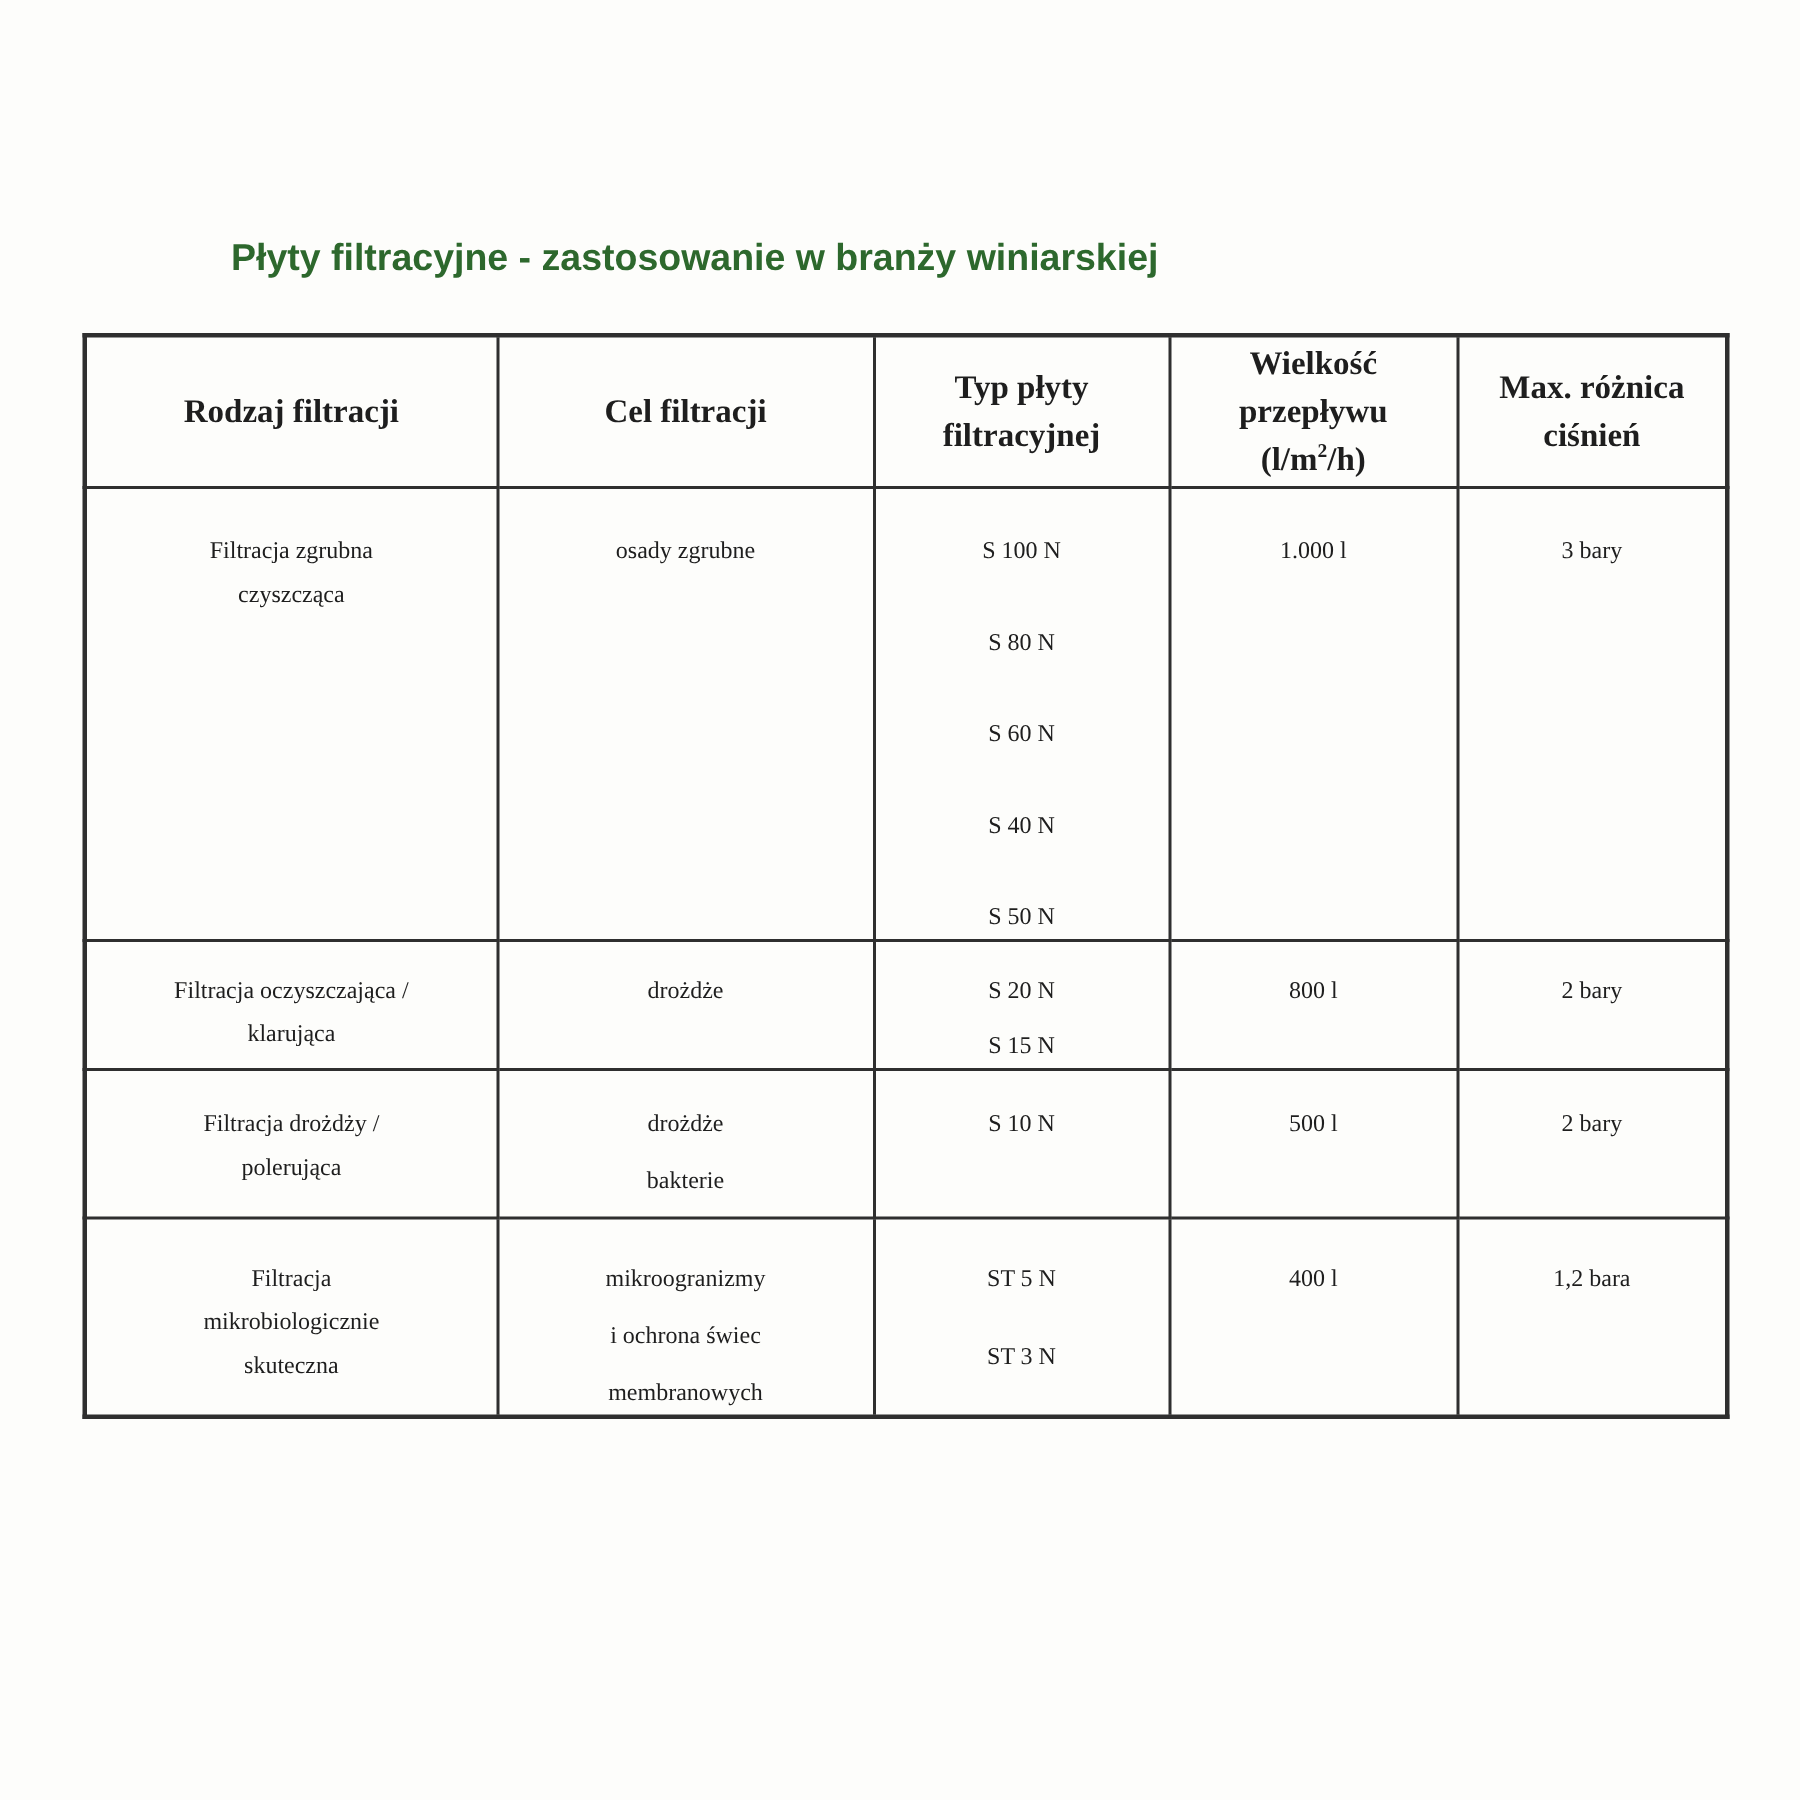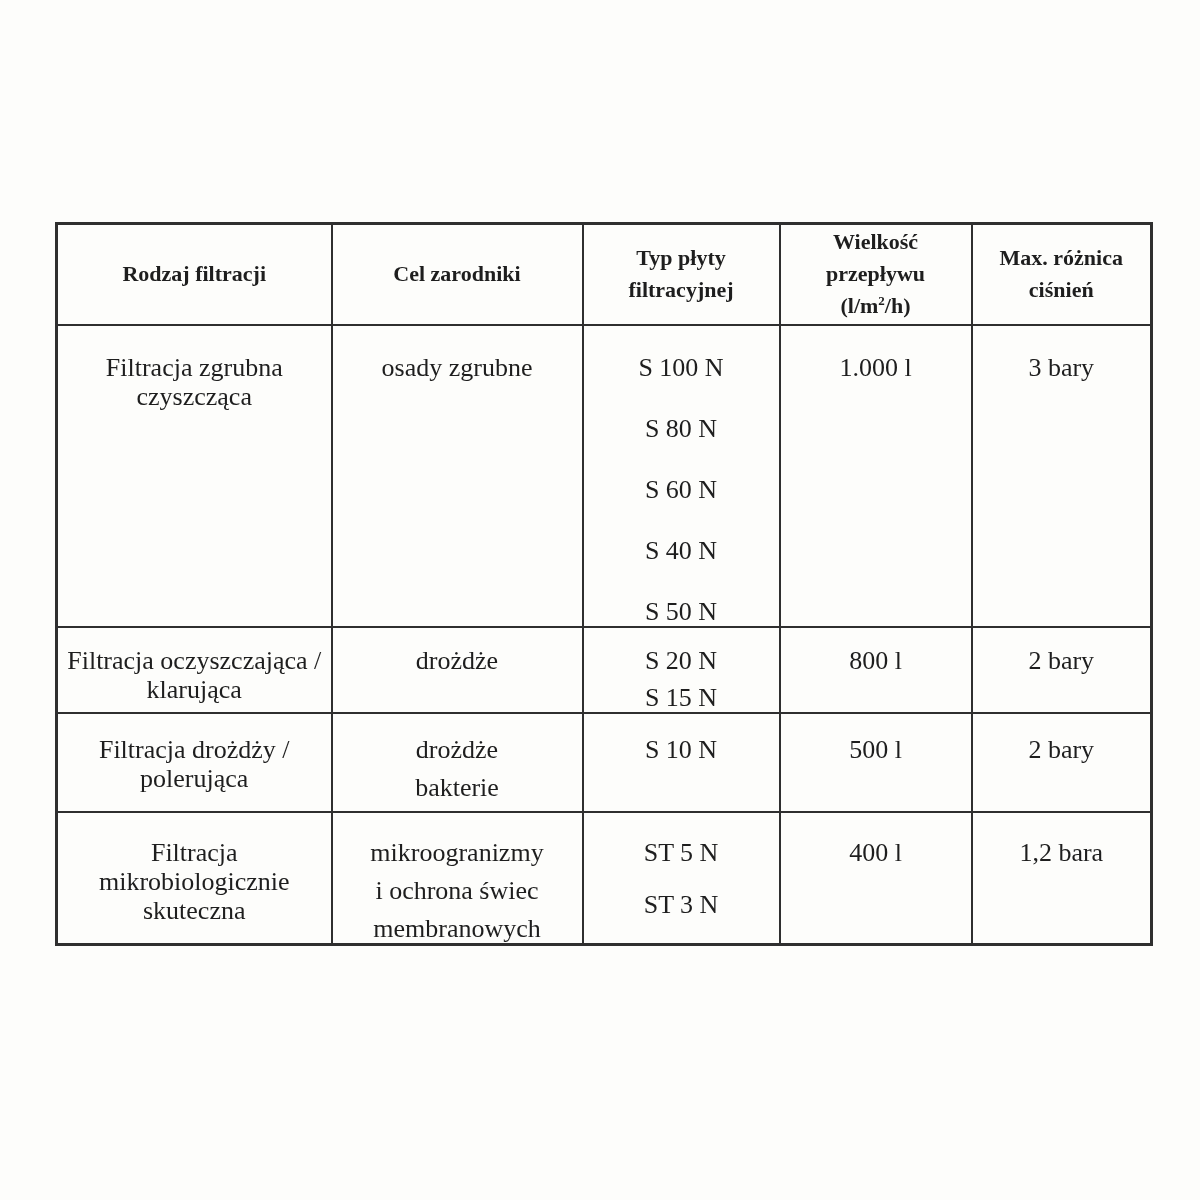--- a/index.html
+++ b/index.html
@@ -39,21 +39,21 @@
     overflow: hidden;
   }
   .filter-table th {
     font-weight: bold;
     font-size: 22px;
     line-height: 32px;
     vertical-align: middle;
     padding: 0 4px;
   }
   .filter-table td {
-    font-size: 26px;
+    font-size: 16px;
     line-height: 29px;
     vertical-align: top;
     padding: 0 4px;
   }
   tr.header-row { height: 101px; }
   tr.r1 { height: 263px; }
   tr.r2 { height: 70px; }
   tr.r3 { height: 99px; }
   tr.r4 { height: 120px; }
   tr.r5 { height: 132px; margin-top: 28px; }
@@ -67,39 +67,40 @@
   .typ1 .line + .line { margin-top: 32px; font-family: Liberation Serif, serif; }
   .typ2 .line + .line { margin-top: 8px; }
   .typ5 .line + .line { margin-top: 23px; }
   .unit sup { font-size: 13px; line-height: 0; }
 </style>
 </head>
 <body>
 
 <div class="page">
 
+  <h1 class="title">Płyty filtracyjne - zastosowanie w branży winiarskiej</h1>
 
   <table class="filter-table">
     <colgroup>
       <col style="width:275px">
       <col style="width:251px">
       <col style="width:197px">
       <col style="width:192px">
       <col style="width:180px">
     </colgroup>
     <thead>
       <tr class="header-row">
         <th>
           <div>
               <span class="line">Rodzaj filtracji</span>
             </div>
         </th>
         <th>
           <div>
-              <span class="line">Cel zarodniki</span>
+              <span class="line">Cel filtracji</span>
             </div>
         </th>
         <th>
           <div>
               <span class="line">Typ płyty</span>
               <span class="line">filtracyjnej</span>
             </div>
         </th>
         <th>
           <div>

